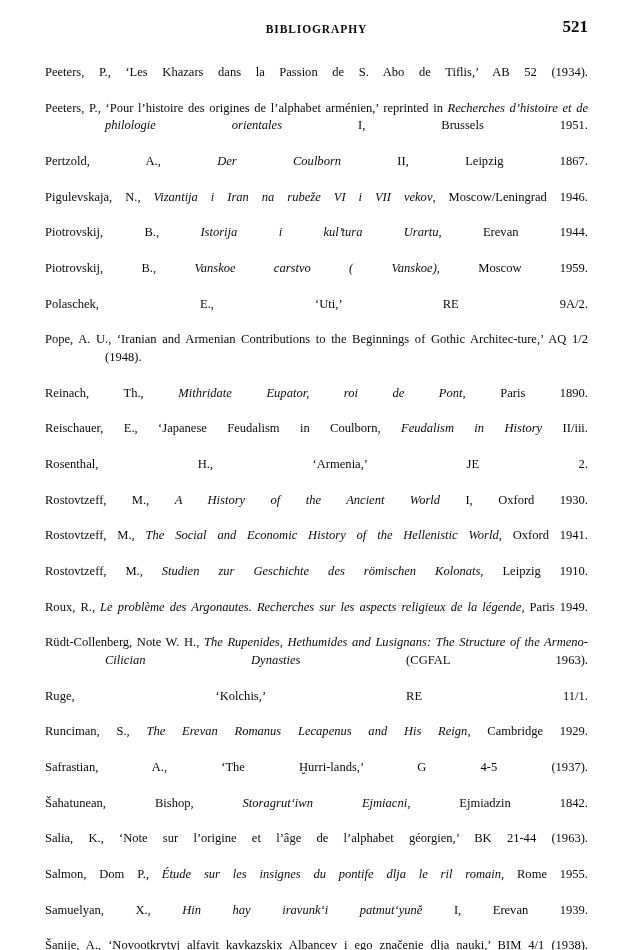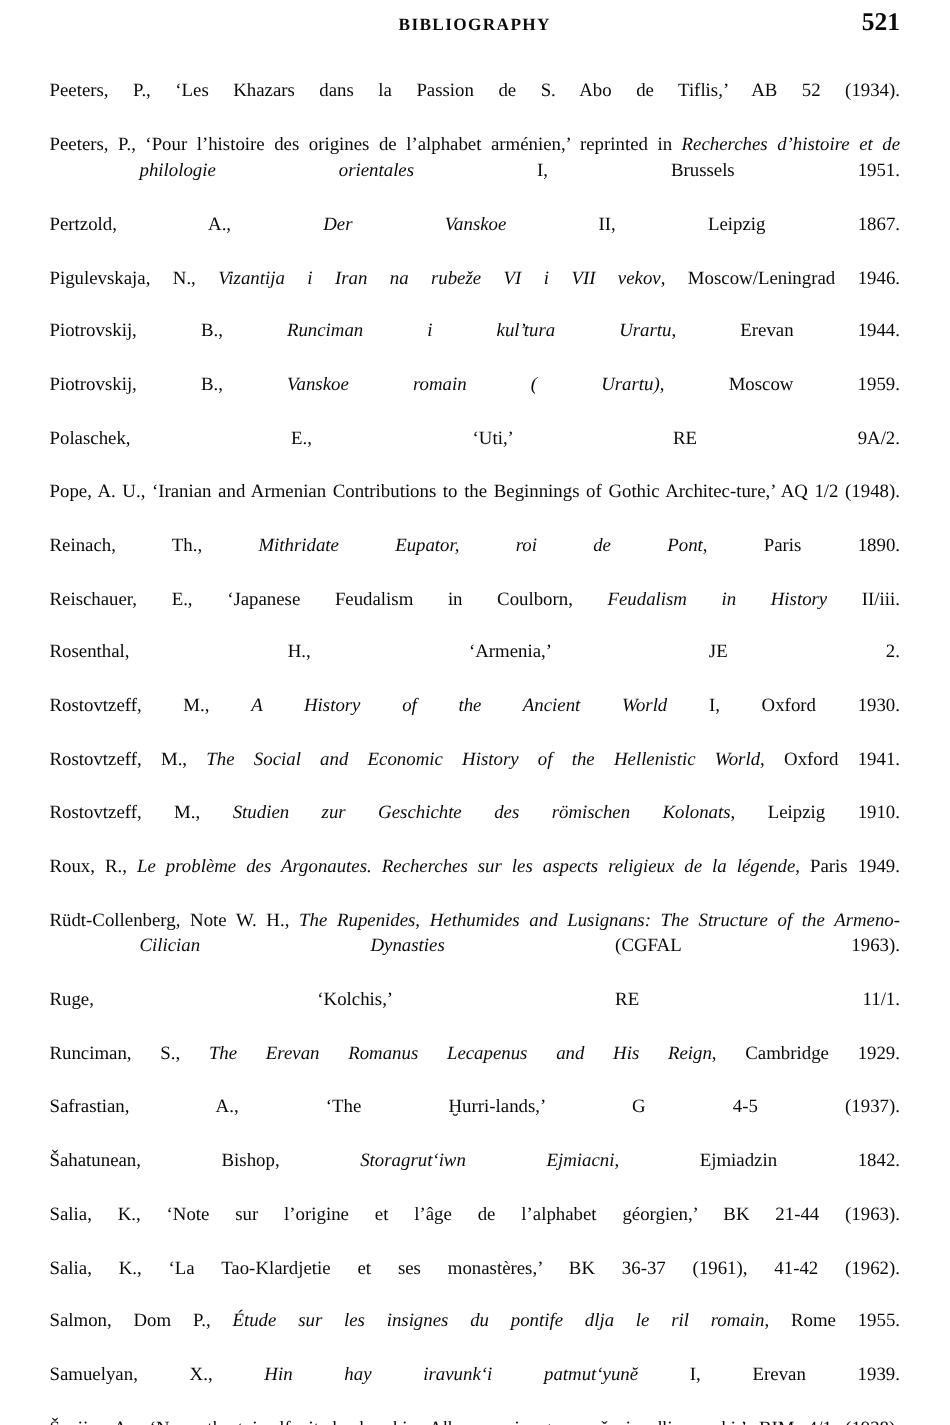--- a/index.html
+++ b/index.html
@@ -12,21 +12,21 @@
     height: 950px;
     font-family: "Liberation Serif", "DejaVu Serif", serif;
     color: #0a0a0a;
     -webkit-font-smoothing: none;
   }
   .page {
     position: relative;
     width: 633px;
     height: 950px;
     box-sizing: border-box;
-    padding: 0;
+    padding: 12px;
     overflow: hidden;
   }
   
   .running-head {
     position: relative;
     height: 40px;
     margin: 0 33px 0 33px;
   }
   .head-title {
     position: absolute;
@@ -79,38 +79,37 @@
 <div class="page">
 
   <div class="running-head">
     <div class="head-title">BIBLIOGRAPHY</div>
     <div class="head-folio">521</div>
   </div>
 
   <div class="biblio">
       <p class="entry"><span>Peeters, P., ‘Les Khazars dans la Passion de S. Abo de Tiflis,’ AB 52 (1934).</span></p>
       <p class="entry"><span>Peeters, P., ‘Pour l’histoire des origines de l’alphabet arménien,’ reprinted in </span><i>Recherches d’histoire et de philologie orientales</i><span> I, Brussels 1951.</span></p>
-      <p class="entry"><span>Pertzold, A., </span><i>Der Vanskoe</i><span> II, Leipzig 1867.</span></p>
+      <p class="entry"><span>Pertzold, A., </span><i>Der Coulborn</i><span> II, Leipzig 1867.</span></p>
       <p class="entry"><span>Pigulevskaja, N., </span><i>Vizantija i Iran na rubeže VI i VII vekov</i><span>, Moscow/Leningrad 1946.</span></p>
-      <p class="entry"><span>Piotrovskij, B., </span><i>Runciman i kul’tura  Urartu</i><span>, Erevan 1944.</span></p>
-      <p class="entry"><span>Piotrovskij, B., </span><i>Vanskoe romain ( Urartu)</i><span>, Moscow 1959.</span></p>
+      <p class="entry"><span>Piotrovskij, B., </span><i>Istorija i kul’tura  Urartu</i><span>, Erevan 1944.</span></p>
+      <p class="entry"><span>Piotrovskij, B., </span><i>Vanskoe carstvo ( Vanskoe)</i><span>, Moscow 1959.</span></p>
       <p class="entry"><span>Polaschek, E., ‘Uti,’ RE 9A/2.</span></p>
       <p class="entry"><span>Pope, A. U., ‘Iranian and Armenian Contributions to the Beginnings of Gothic Architec-ture,’ AQ 1/2 (1948).</span></p>
       <p class="entry"><span>Reinach, Th., </span><i>Mithridate Eupator, roi de Pont</i><span>, Paris 1890.</span></p>
       <p class="entry"><span>Reischauer, E., ‘Japanese Feudalism in Coulborn, </span><i>Feudalism in History</i><span> II/iii.</span></p>
       <p class="entry"><span>Rosenthal, H., ‘Armenia,’ JE 2.</span></p>
       <p class="entry"><span>Rostovtzeff, M., </span><i>A History of the Ancient World</i><span> I, Oxford 1930.</span></p>
       <p class="entry"><span>Rostovtzeff, M., </span><i>The Social and Economic History of the Hellenistic World</i><span>, Oxford 1941.</span></p>
       <p class="entry"><span>Rostovtzeff, M., </span><i>Studien zur Geschichte des römischen Kolonats</i><span>, Leipzig 1910.</span></p>
       <p class="entry"><span>Roux, R., </span><i>Le problème des Argonautes.  Recherches sur les aspects religieux de la légende</i><span>, Paris 1949.</span></p>
       <p class="entry"><span>Rüdt-Collenberg, Note W. H., </span><i>The Rupenides, Hethumides and Lusignans: The Structure of the Armeno-Cilician Dynasties</i><span> (CGFAL 1963).</span></p>
       <p class="entry"><span>Ruge, ‘Kolchis,’ RE 11/1.</span></p>
       <p class="entry"><span>Runciman, S., </span><i>The Erevan Romanus Lecapenus and His Reign</i><span>, Cambridge 1929.</span></p>
       <p class="entry"><span>Safrastian, A., ‘The Ḫurri-lands,’ G 4-5 (1937).</span></p>
       <p class="entry"><span>Šahatunean, Bishop, </span><i>Storagrutʻiwn Ejmiacni</i><span>, Ejmiadzin 1842.</span></p>
       <p class="entry"><span>Salia, K., ‘Note sur l’origine et l’âge de l’alphabet géorgien,’ BK 21-44 (1963).</span></p>
-      <p class="entry"><span>Salia, K., ‘La Tao-Klardjetie et ses monastères,’ BK 36-37 (1961), 41-42 (1962).</span></p>
       <p class="entry"><span>Salmon, Dom P., </span><i>Étude sur les insignes du pontife dlja le ril romain</i><span>, Rome 1955.</span></p>
       <p class="entry"><span>Samuelyan, X., </span><i>Hin hay iravunkʻi patmutʻyunĕ</i><span> I, Erevan 1939.</span></p>
       <p class="entry"><span>Šanije, A., ‘Novootkrytyj alfavit kavkazskix Albancev i ego značenie dlja nauki,’ BIM 4/1 (1938).</span></p>
     </div>
 
 </div>
 
 </body></html>

